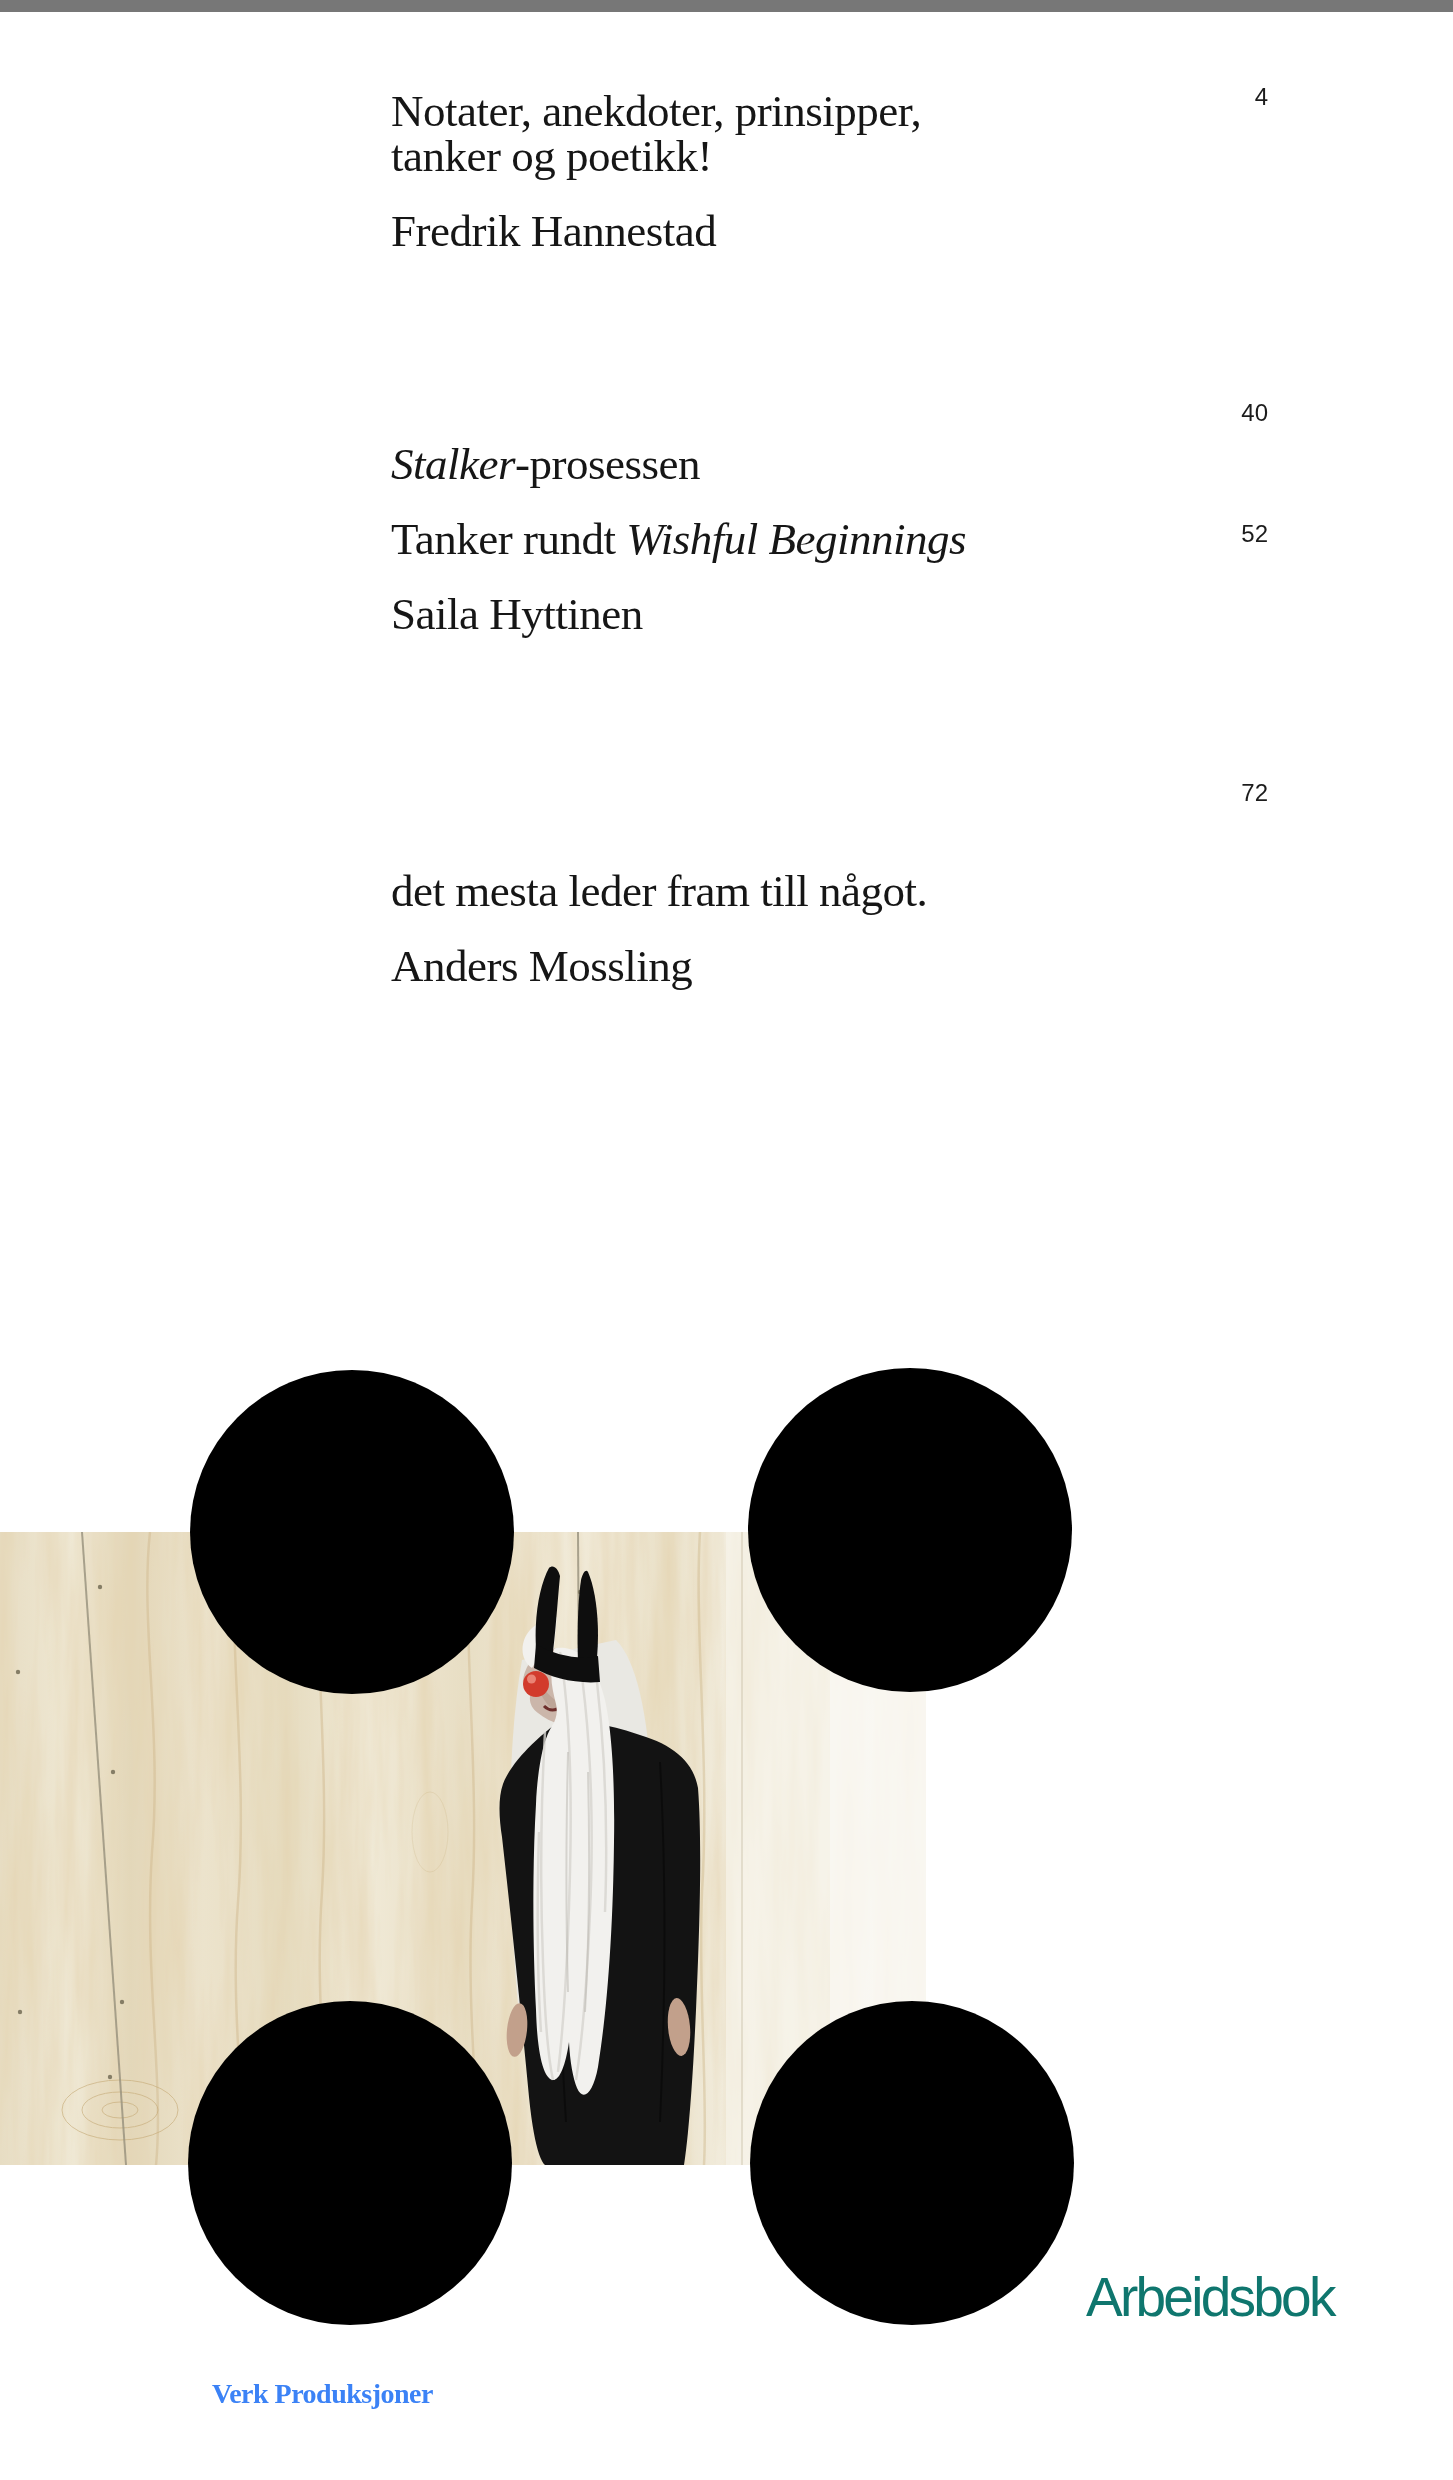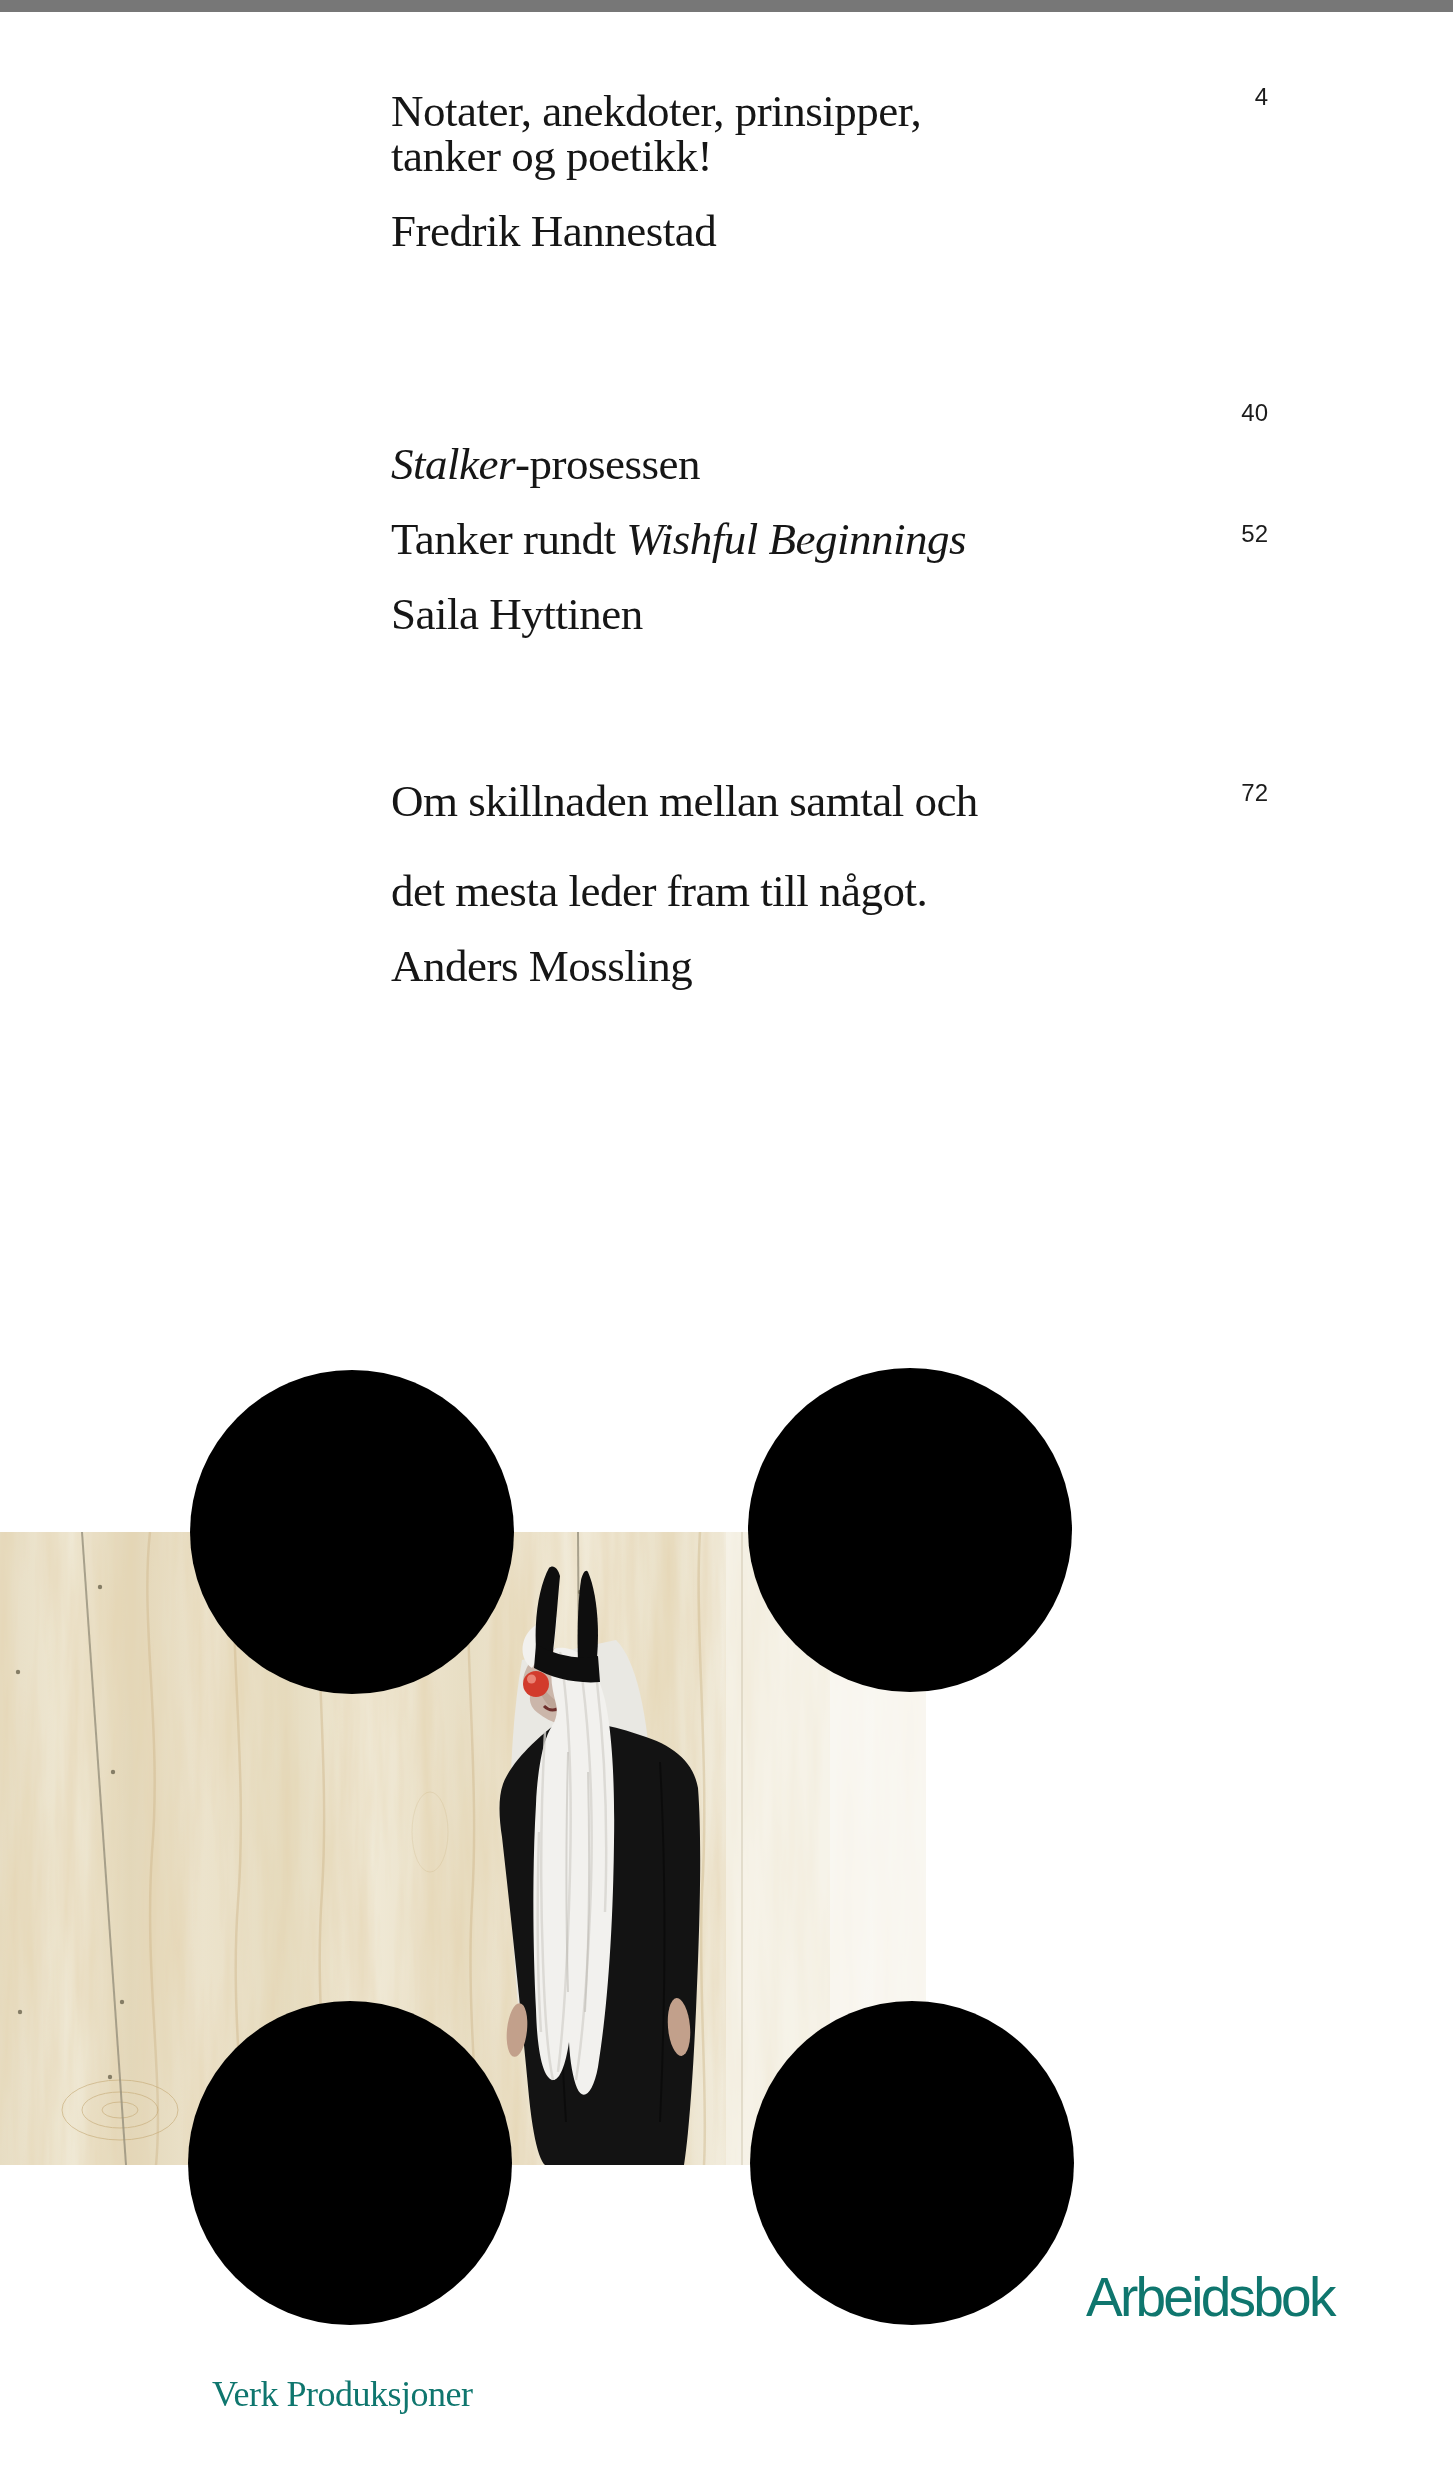--- a/index.html
+++ b/index.html
@@ -51,41 +51,42 @@
     left:1086px;top:2258px;
     font-family:"Liberation Sans", sans-serif;
     font-size:55px;line-height:55px;
     letter-spacing:-0.05em;
     color:#0f766e;
     white-space:nowrap;
   }
   .brand-publisher{
     position:absolute;
     left:212px;top:2362px;
-    font-size:36px;line-height:40px;
+    font-size:28px;line-height:40px;
     letter-spacing:-0.5px;
-    color:#0f766e;
+    color:#3b82f6;
     white-space:nowrap;
+    font-weight:bold;
   }
 </style>
 </head>
 <body>
 
 <div class="page">
 
   <section>
 
     <div class="toc-title" style="top:77px"><span>Notater, anekdoter, prinsipper,</span><br><span>tanker og poetikk!</span></div>
     <div class="toc-author" style="top:197px">Fredrik Hannestad</div>
 
     <div class="toc-title" style="top:385px"><br><em>Stalker</em><span>-prosessen</span></div>
     <div class="toc-title" style="top:505px"><span>Tanker rundt </span><em>Wishful Beginnings</em></div>
     <div class="toc-author" style="top:580px">Saila Hyttinen</div>
 
-    <div class="toc-title" style="top:767px"><span>Om skillnaden mellan samtal och</span><br><br><span>det mesta leder fram till något.</span></div>
+    <div class="toc-title" style="top:767px"><br><br><span>det mesta leder fram till något.</span></div>
     <div class="toc-author" style="top:932px">Anders Mossling</div>
 
     <div class="toc-page" style="top:73px">4</div>
     <div class="toc-page" style="top:389px">40</div>
     <div class="toc-page" style="top:510px">52</div>
     <div class="toc-page" style="top:769px">72</div>
   </section>
 
   <svg class="photo" viewBox="0 0 926 633" width="926" height="633" xmlns="http://www.w3.org/2000/svg" aria-hidden="true">
     <defs>

